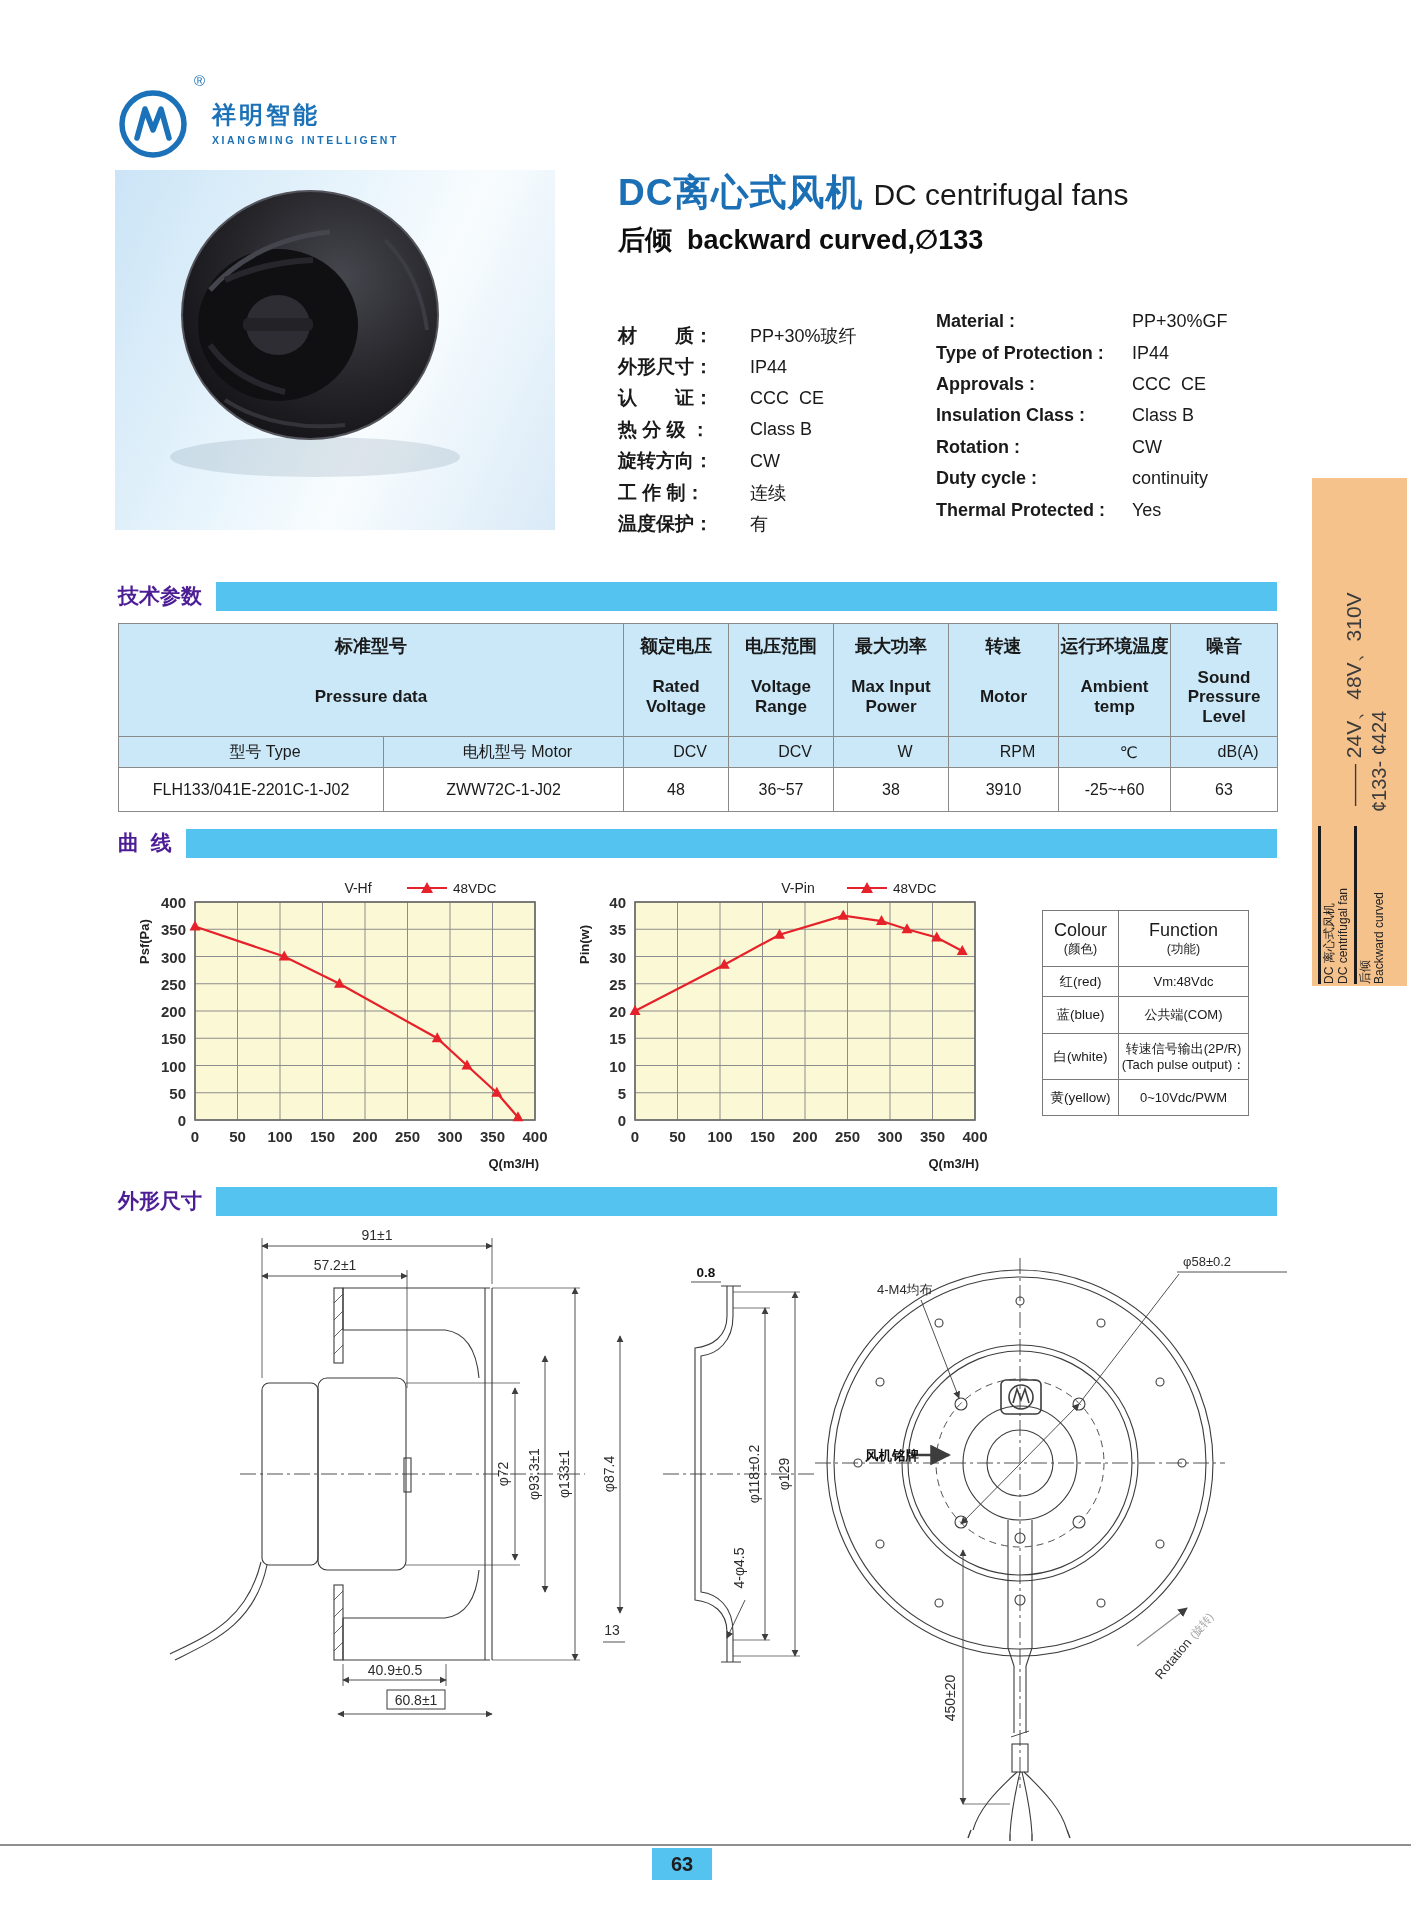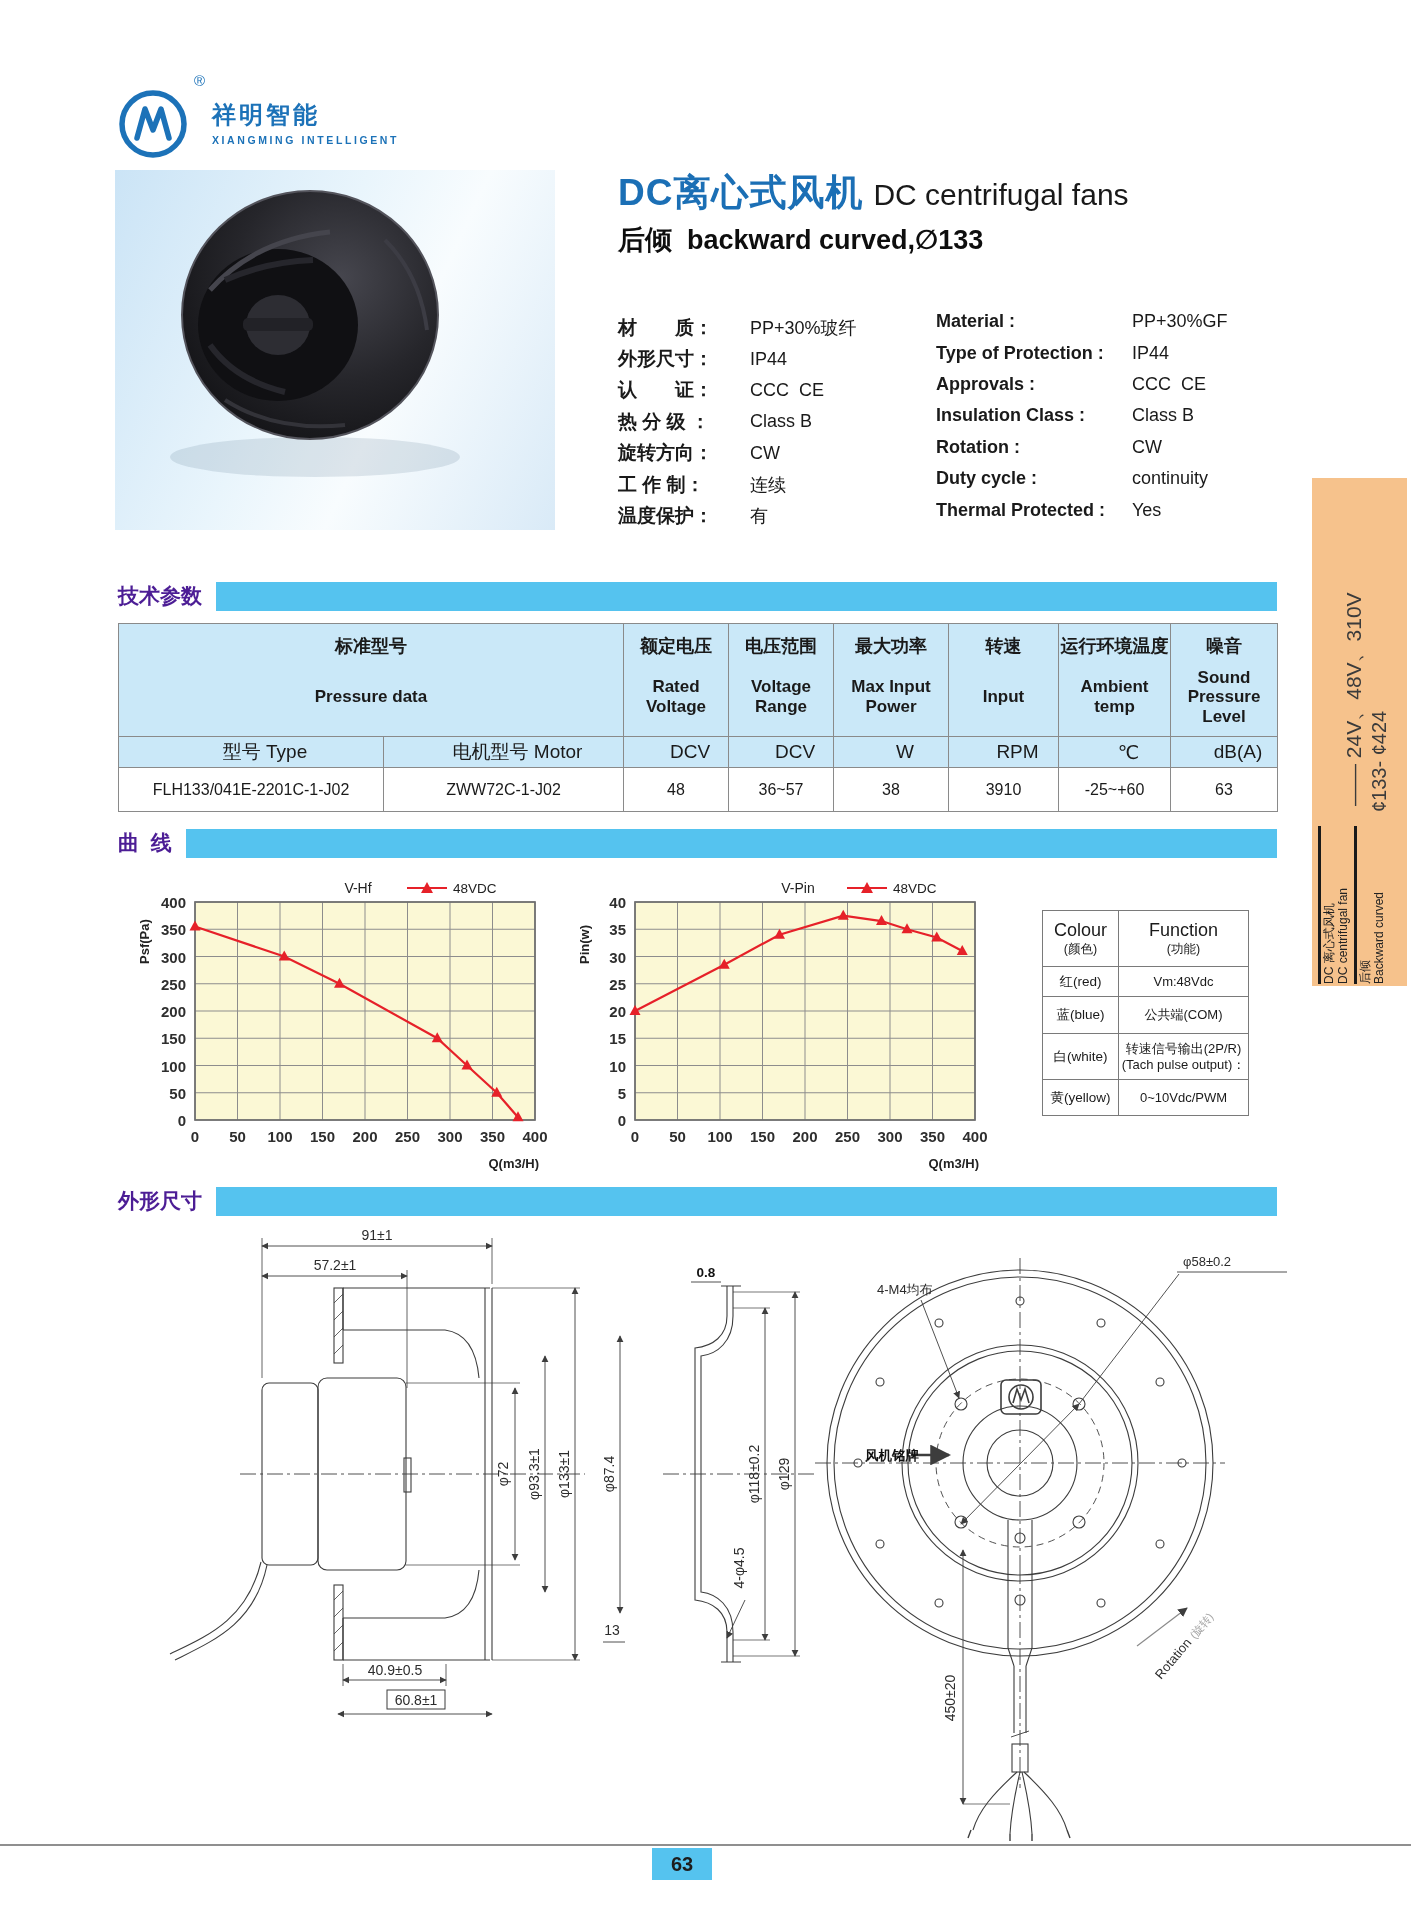--- a/index.html
+++ b/index.html
@@ -19,21 +19,21 @@
          background:linear-gradient(115deg,#cbe4f6 0%,#e9f5fc 42%,#f8fcfe 62%,#d9eaf7 100%);}
 
   
   .titleblock{left:618px;top:168px;width:680px;}
   .title-cn{color:#1B6FB5;font-size:37px;font-weight:bold;letter-spacing:1px;}
   .title-en{color:#191919;font-size:30px;margin-left:10px;}
   .subtitle{margin-top:4px;font-size:27px;font-weight:bold;color:#0e0e0e;}
 
   
   .specs{display:flex;flex-direction:column;}
-  .specs-left{left:618px;top:312px;width:290px;}
+  .specs-left{left:618px;top:320px;width:290px;}
   .specs-right{left:936px;top:306px;width:390px;}
   .spec-row{height:31.4px;display:flex;align-items:center;}
   .spec-label{font-weight:bold;font-size:19px;white-space:pre;}
   .specs-left .spec-label{width:132px;}
   .specs-right .spec-label{width:196px;font-size:18px;}
   .spec-value{font-size:18px;white-space:pre;}
 
   
   .section{display:flex;align-items:center;left:118px;width:1159px;height:30px;}
   .section-label{font-size:21px;font-weight:bold;color:#4c1d95;white-space:pre;}
@@ -42,21 +42,21 @@
 
   
   .techtable{left:118px;top:623px;}
   table.tt{border-collapse:collapse;table-layout:fixed;width:1159px;}
   table.tt th,table.tt td{border:1px solid #8A8A8A;padding:0;text-align:center;vertical-align:middle;}
   table.tt .hdr{background:#CAE8F8;text-align:center;}
   tr.gr{height:112px;} tr.ur{height:31px;} tr.dr{height:44px;background:#fff;}
   .gcell{display:flex;flex-direction:column;height:112px;}
   .gcn{font-size:18px;padding-top:10px;}
   .gen{flex:1;display:flex;align-items:center;justify-content:center;font-size:17px;line-height:1.15;padding:0 2px;}
-  tr.ur td{font-size:19px;padding-left:28px;}
+  tr.ur td{font-size:16px;padding-left:28px;}
   tr.dr td{font-size:16px;}
 
   
   .tick{font-size:15px;font-weight:bold;fill:#2e2e2e;}
   .ctitle{font-size:14px;fill:#222;}
   .clegend{font-size:13.5px;fill:#222;}
   .caxis{font-size:13px;font-weight:bold;fill:#222;}
 
   
   .wiretable{left:1042px;top:910px;}
@@ -244,21 +244,21 @@
             </th>
         <th class="hdr">
               <div class="gcell">
                 <div class="gcn">最大功率</div>
                 <div class="gen">Max Input Power</div>
               </div>
             </th>
         <th class="hdr">
               <div class="gcell">
                 <div class="gcn">转速</div>
-                <div class="gen">Input</div>
+                <div class="gen">Motor</div>
               </div>
             </th>
         <th class="hdr">
               <div class="gcell">
                 <div class="gcn">运行环境温度</div>
                 <div class="gen">Ambient temp</div>
               </div>
             </th>
         <th class="hdr">
               <div class="gcell">

